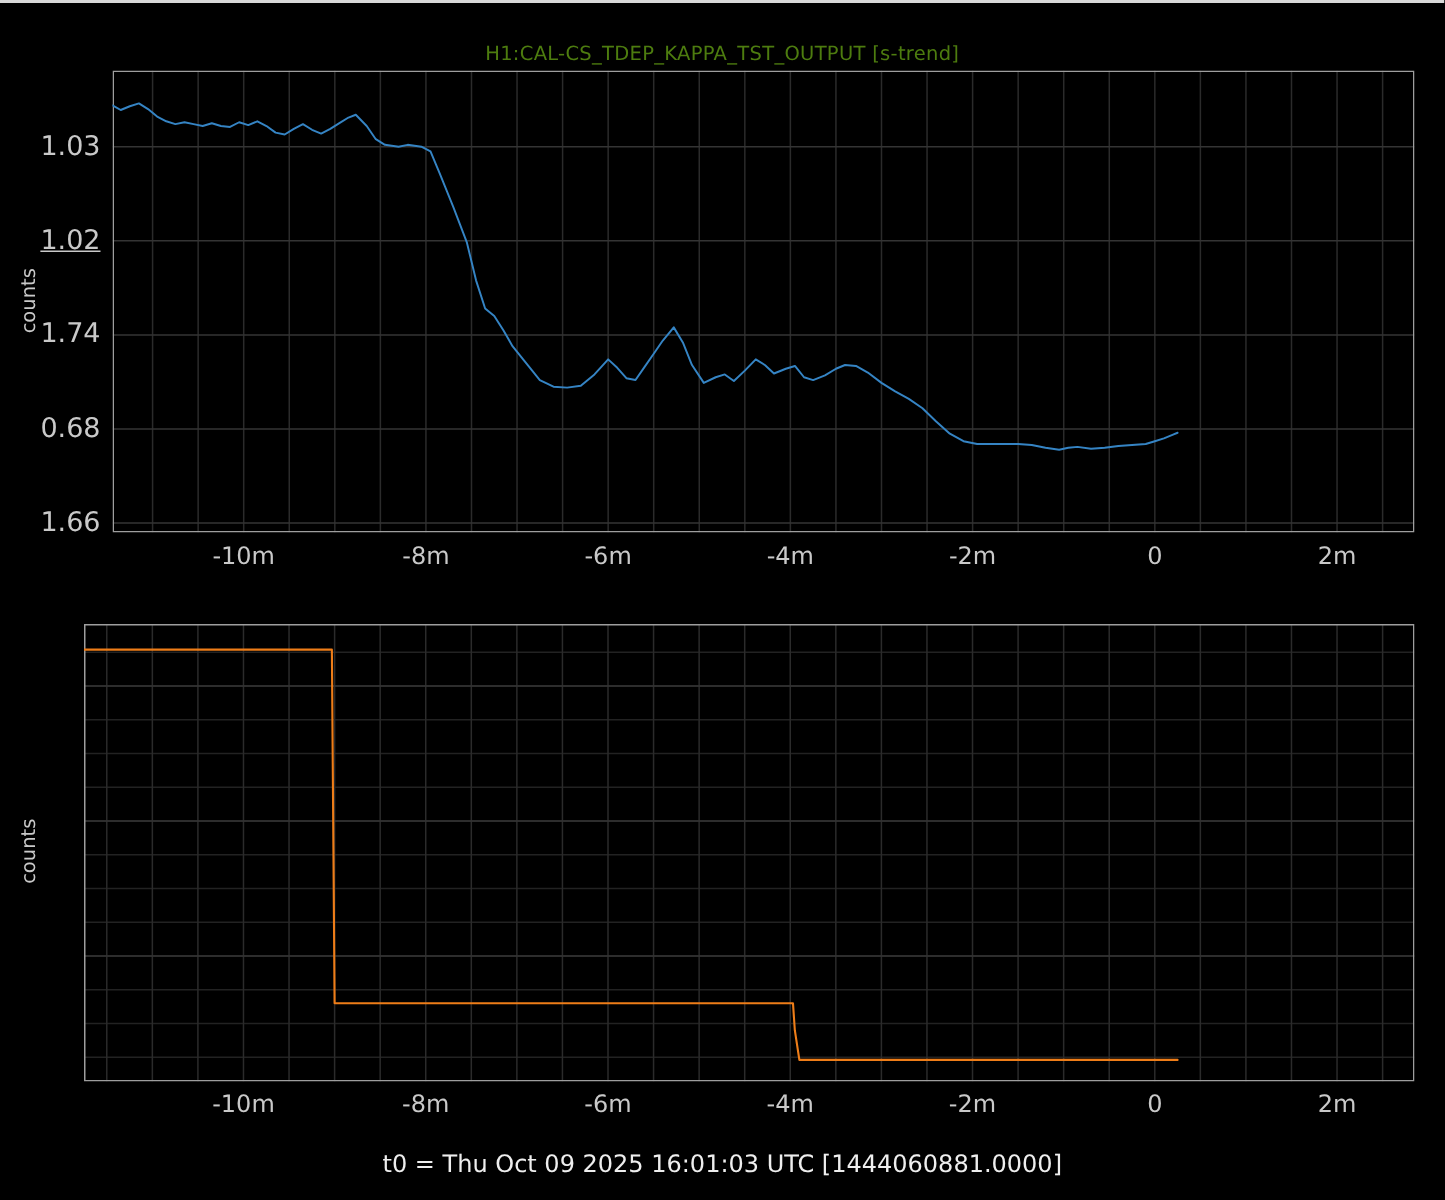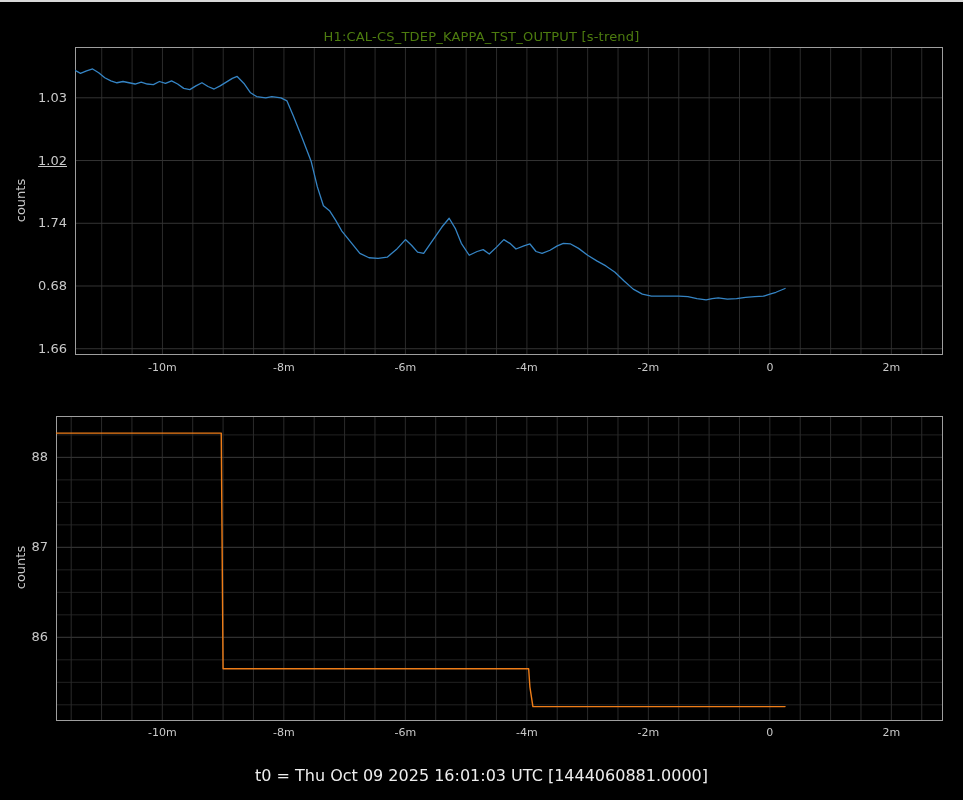--- a/index.html
+++ b/index.html
@@ -34,28 +34,28 @@
     transform: rotate(-90deg);
     transform-origin: center center;
     white-space: nowrap;
   }
   .plot-svg { position: absolute; }
   .xtick {
     position: absolute;
     width: 60px;
     text-align: center;
     color: #c9c9c9;
-    font-size: 11px;
+    font-size: 16px;
   }
   .ytick {
     position: absolute;
     width: 44px;
     text-align: right;
     color: #c9c9c9;
-    font-size: 13px;
+    font-size: 18px;
     height: 16px;
     line-height: 16px;
   }
   .ytick-clip {
     position: absolute;
     overflow: hidden;
   }
   .footer {
     position: absolute;
     width: 963px;
@@ -176,18 +176,13 @@
       <div class="ytick" style="left: 0px; top: 240.998px;">0.68</div>
       <div class="ytick" style="left: 0px; top: 303.727px;">1.66</div>
     </div>
     <div class="xtick" style="left: 132.318px; top: 726px;">-10m</div>
     <div class="xtick" style="left: 253.825px; top: 726px;">-8m</div>
     <div class="xtick" style="left: 375.332px; top: 726px;">-6m</div>
     <div class="xtick" style="left: 496.839px; top: 726px;">-4m</div>
     <div class="xtick" style="left: 618.346px; top: 726px;">-2m</div>
     <div class="xtick" style="left: 739.853px; top: 726px;">0</div>
     <div class="xtick" style="left: 861.36px; top: 726px;">2m</div>
-    <div class="ytick-clip" style="left: 4px; top: 406px; width: 46px; height: 317px;">
-      <div class="ytick" style="left: 0px; top: 43.3864px;">88</div>
-      <div class="ytick" style="left: 0px; top: 133.357px;">87</div>
-      <div class="ytick" style="left: 0px; top: 223.327px;">86</div>
-    </div>
   </div>
 
 </body></html>

